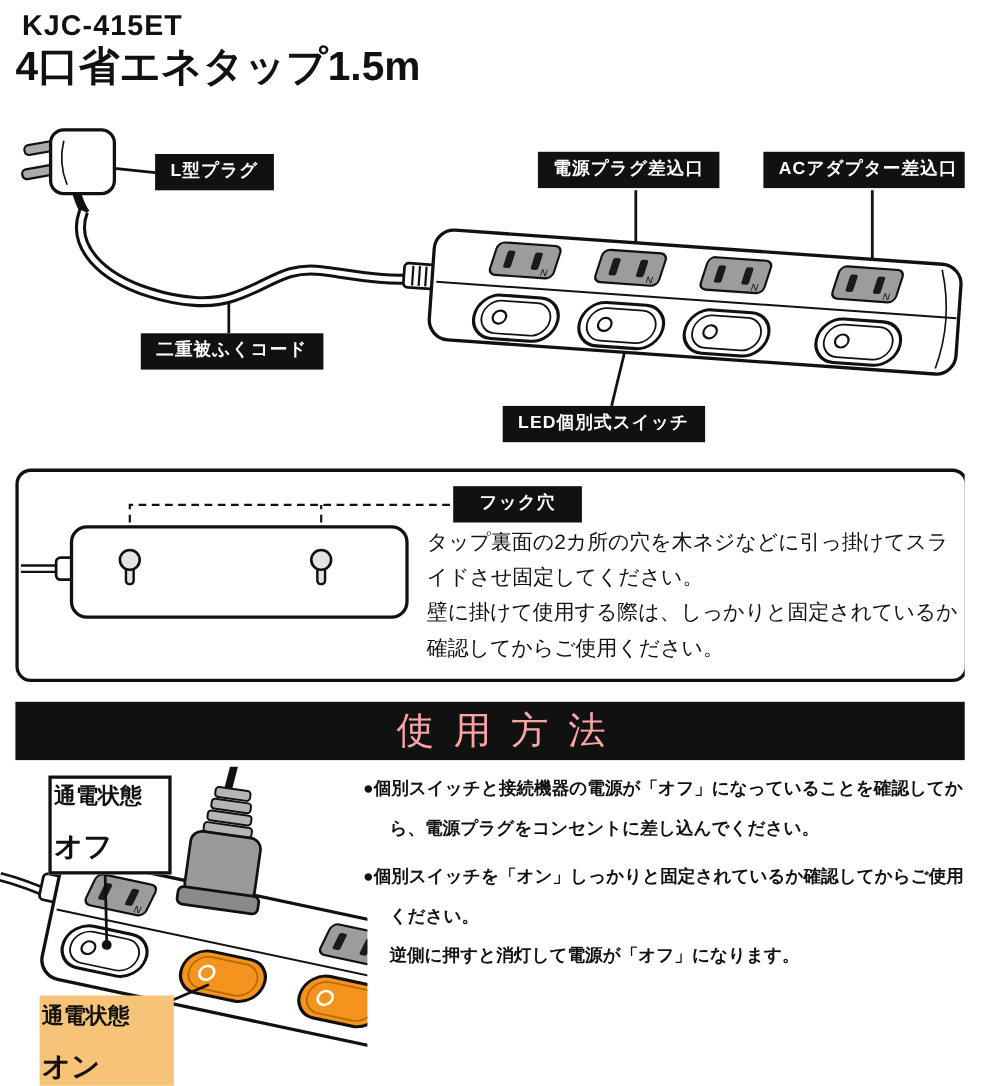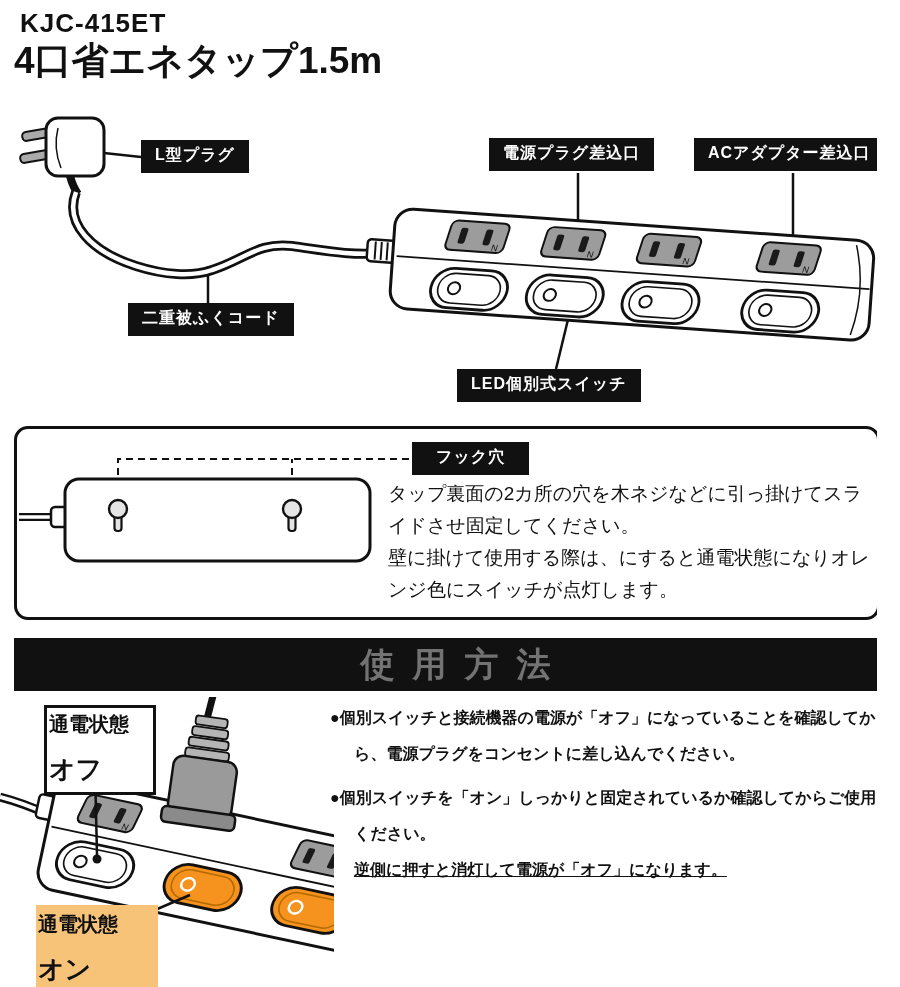--- a/index.html
+++ b/index.html
@@ -15,33 +15,33 @@
 
   svg.layer { position:absolute; }
 
   .hook-box { position:absolute; left:14px; top:426px; width:866px; height:194px;
               border:3px solid #111; border-radius:14px; }
   .hook-box svg { position:absolute; left:0; top:0; }
   .hook-text { position:absolute; left:388px; top:478px; width:492px; font-size:19px;
                line-height:32px; font-weight:normal; letter-spacing:0px; }
 
   .banner { position:absolute; left:14px; top:638px; width:866px; height:53px; background:#111;
-            color:#737373; font-size:34px; font-weight:bold; letter-spacing:18px; text-align:center;
+            color:#fca5a5; font-size:34px; font-weight:normal; letter-spacing:18px; text-align:center;
             line-height:52px; padding-left:35px; }
 
   .status { position:absolute; line-height:1.25; font-weight:bold; }
   .status .l1 { font-size:20px; display:block; }
   .status .l2 { font-size:26px; display:block;margin-top:16px; }
   .status-off { left:44px; top:705px; width:112px; border:3px solid #111; background:#fff; padding:4px 2px 6px; }
   .status-on  { left:36px; top:905px; width:122px; background:#f7c379; padding:7px 2px 9px; }
 
   .bullets { position:absolute; left:330px; top:700px; width:560px; font-size:16px;
              line-height:36px; font-weight:bold; }
   .bullet { padding-left:24px; text-indent:-24px; margin-bottom:8px; }
-  .bullet-cont { text-indent:0;text-decoration:underline; }
+  .bullet-cont { text-indent:0; }
 </style>
 </head>
 <body>
 
 <div class="page">
 
   <div class="model">KJC-415ET</div>
   <div class="title">4口省エネタップ1.5m</div>
 
   <svg class="layer" style="left:0;top:96px" width="900" height="330" viewBox="0 0 900 330">
@@ -157,21 +157,21 @@
       </g>
       <g>
         <rect x="271.5" y="82" width="7" height="20" rx="3" fill="#e4e4e4" stroke="#111" stroke-width="2.2"></rect>
         <circle cx="275" cy="80" r="9" fill="#e4e4e4" stroke="#111" stroke-width="2.4"></circle>
       </g>
     </svg>
   </div>
   <div class="blabel wide" style="left:412px;top:442px">フック穴</div>
   <div class="hook-text">
     <div>タップ裏面の2カ所の穴を木ネジなどに引っ掛けてスライドさせ固定してください。</div>
-    <div>壁に掛けて使用する際は、にすると通電状態になりオレンジ色にスイッチが点灯します。</div>
+    <div>壁に掛けて使用する際は、しっかりと固定されているか確認してからご使用ください。</div>
   </div>
 
   <div class="banner">使用方法</div>
 
   <svg class="layer" style="left:0;top:697px" width="334" height="290" viewBox="0 0 334 290">
 
     <g fill="none">
       <path d="M0 100 C 16 104, 32 110, 50 118" stroke="#111" stroke-width="9"></path>
       <path d="M0 100 C 16 104, 32 110, 50 118" stroke="#fff" stroke-width="4"></path>
     </g>

